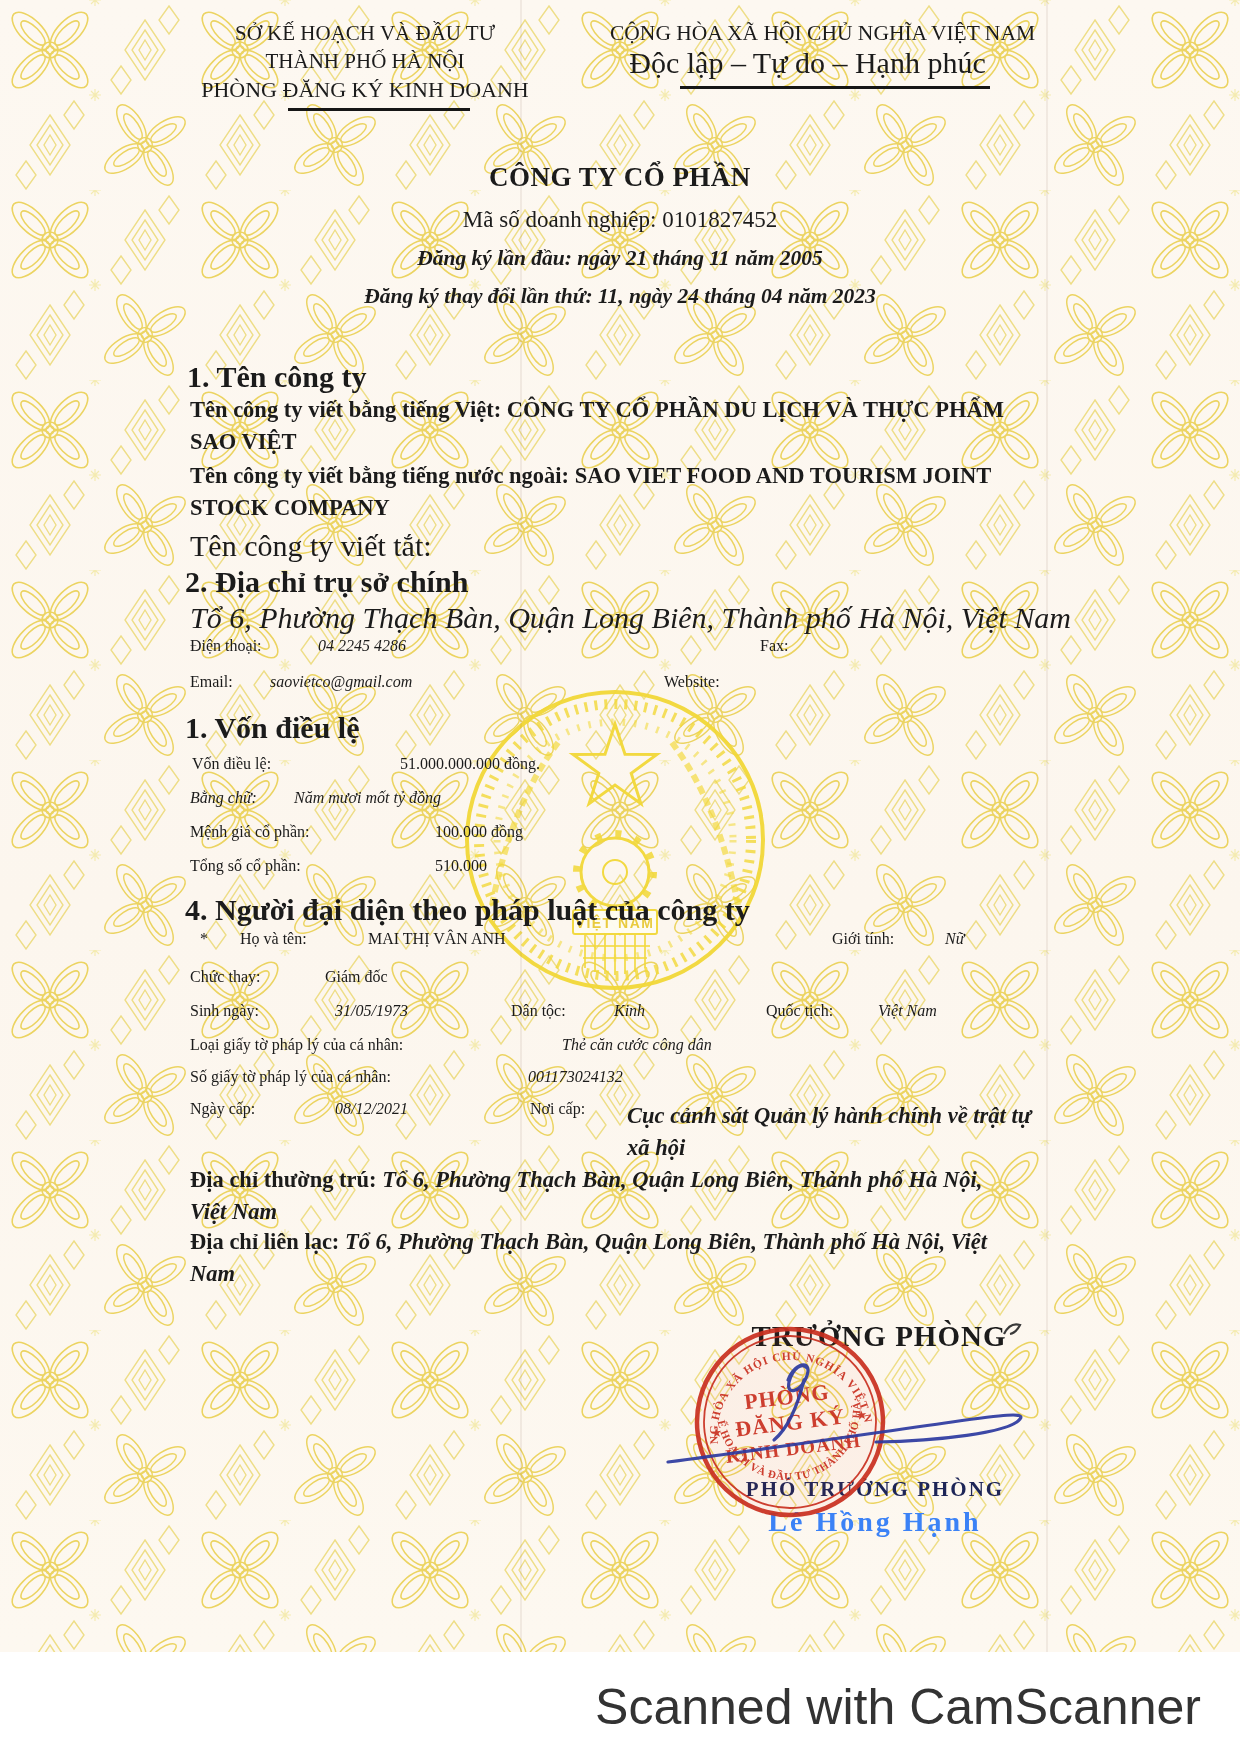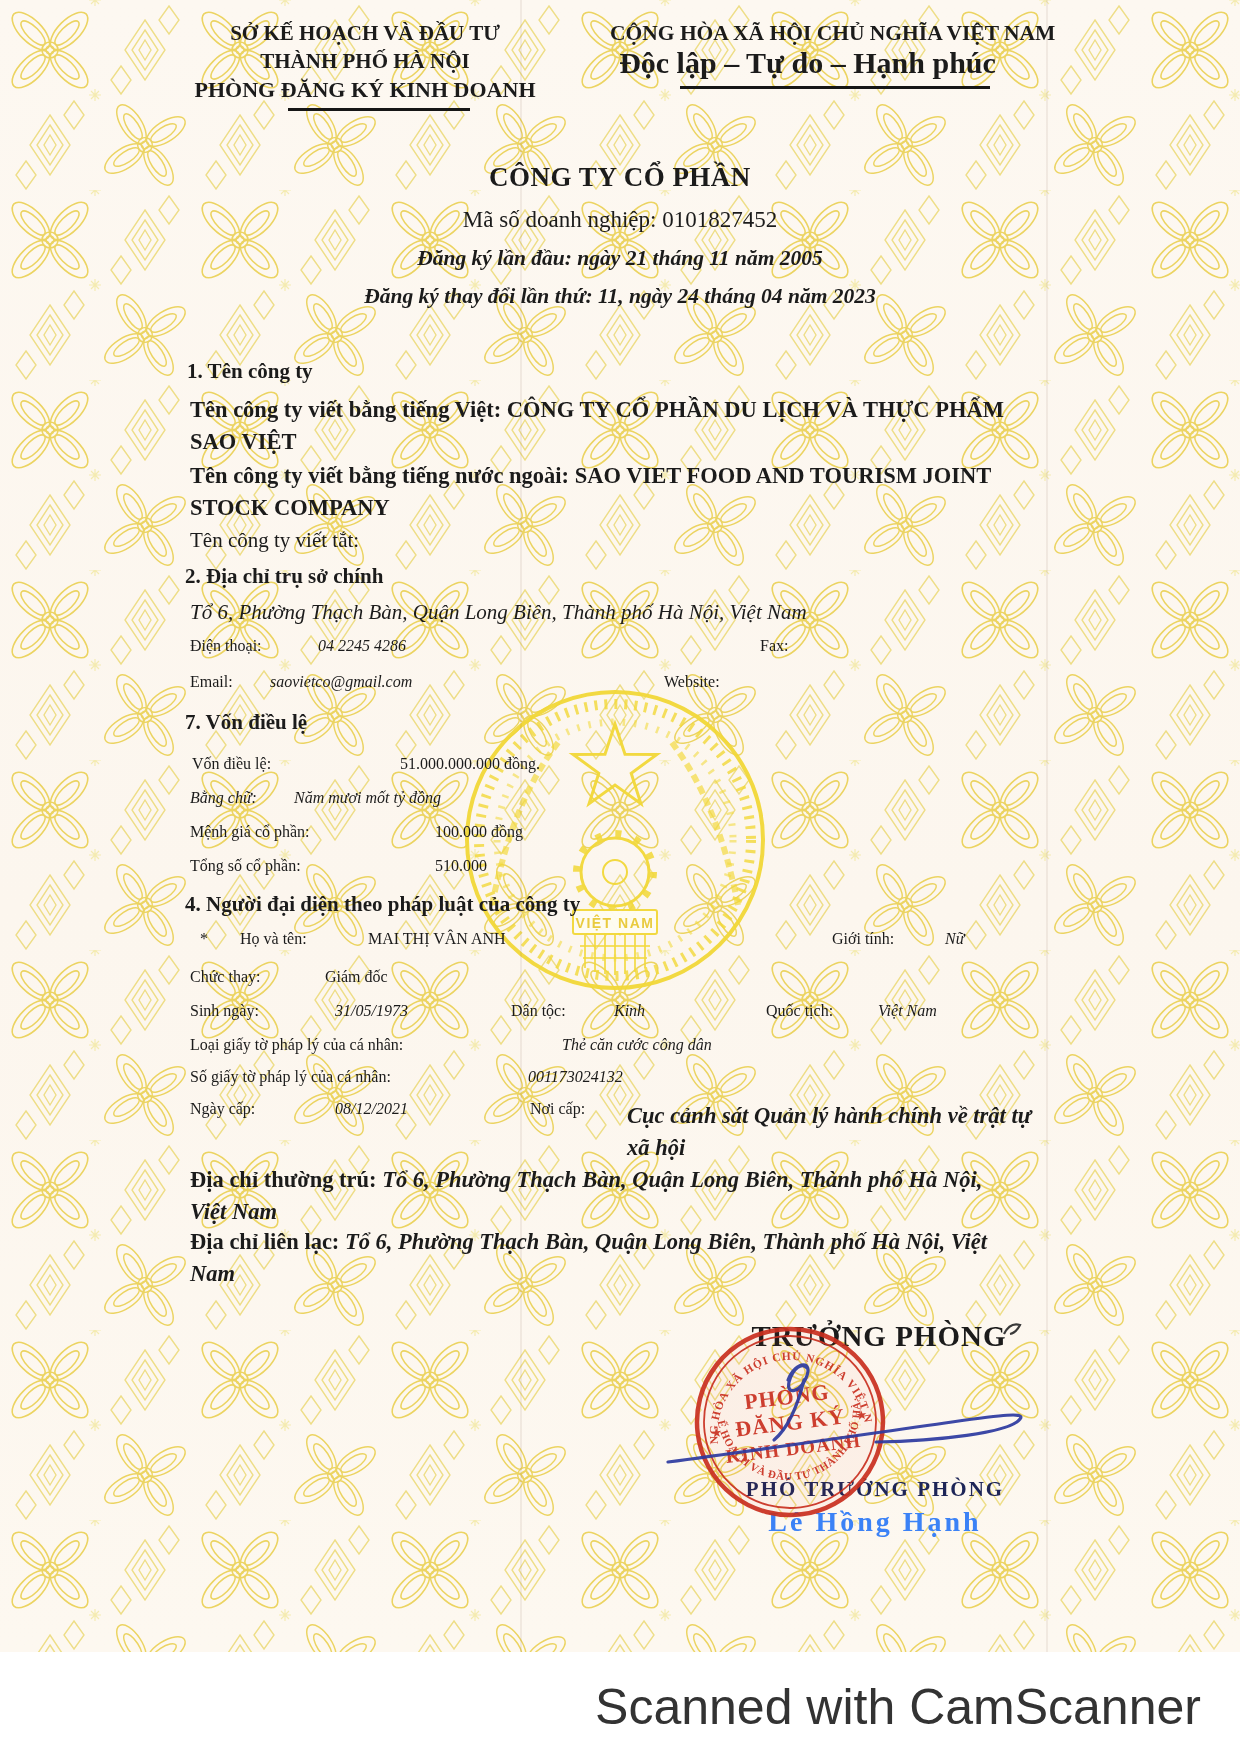--- a/index.html
+++ b/index.html
@@ -2,28 +2,28 @@
 <html><head>
 <meta charset="utf-8">
 <style>
   html,body{margin:0;padding:0;background:#ffffff;}
   .page{position:relative;width:1240px;height:1755px;background:#ffffff;overflow:hidden;
         font-family:"Liberation Serif",serif;color:#1b1b1b;}
   .scan{position:absolute;left:0;top:0;width:1240px;height:1652px;
         background:linear-gradient(180deg,#fdf8f1 0%,#fcf6ee 55%,#fdf8f0 100%);}
   svg.layer{position:absolute;left:0;top:0;pointer-events:none;}
   .fold{position:absolute;top:0;height:1652px;width:2px;background:rgba(120,90,70,0.09);}
-  .line{position:absolute;white-space:nowrap;font-size:21px;line-height:1.25;}
+  .line{position:absolute;white-space:nowrap;font-size:30px;line-height:1.25;}
   .b{font-weight:normal}
   .i{font-style:italic}
   .c{text-align:center}
   .abs{position:absolute;white-space:nowrap;}
   .row{position:absolute;left:0;top:0;width:1240px;height:0;}
   .para{position:absolute;width:828px;font-size:22.5px;line-height:32px;white-space:normal;font-weight:bold;}
-  .hdr{font-size:21px;font-weight:bold;}
+  .hdr{font-size:21px;font-weight:normal;}
   .rule{position:absolute;background:#161616;}
   .title{font-size:27px;font-weight:bold;letter-spacing:0.5px;}
   .mst{font-size:23px;font-weight:normal;}
   .reg{font-size:21.5px;font-weight:bold;font-style:italic;}
   .sec{font-weight:bold;}
   .sig-title{font-size:29px;font-weight:bold;letter-spacing:1px;}
   .deputy{font-size:21px;font-weight:bold;letter-spacing:2px;color:#1d2557;}
   .signer{font-size:28px;font-weight:bold;letter-spacing:3px;color:#3b82f6;}
   .footer{position:absolute;left:558px;top:1678px;width:680px;text-align:center;
           font-family:"Liberation Sans",sans-serif;font-size:50px;color:#333;white-space:nowrap;}
@@ -155,21 +155,21 @@
     <span class="abs" style="left:190px">Điện thoại:</span>
     <span class="abs i" style="left:318px">04 2245 4286</span>
     <span class="abs b" style="left:760px">Fax:</span>
   </div>
   <div class="row" style="top:673px">
     <span class="abs" style="left:190px">Email:</span>
     <span class="abs i" style="left:270px">saovietco@gmail.com</span>
     <span class="abs b" style="left:664px">Website:</span>
   </div>
 
-  <div class="line sec" style="left:185px;top:709px">7. Vốn điều lệ</div>
+  <div class="line sec" style="left:185px;top:709px">1. Vốn điều lệ</div>
   <div class="row" style="top:755px">
     <span class="abs" style="left:192px">Vốn điều lệ:</span>
     <span class="abs" style="left:400px">51.000.000.000 đồng.</span>
   </div>
   <div class="row" style="top:789px">
     <span class="abs i" style="left:190px">Bằng chữ:</span>
     <span class="abs i" style="left:294px">Năm mươi mốt tỷ đồng</span>
   </div>
   <div class="row" style="top:823px">
     <span class="abs" style="left:190px">Mệnh giá cổ phần:</span>

